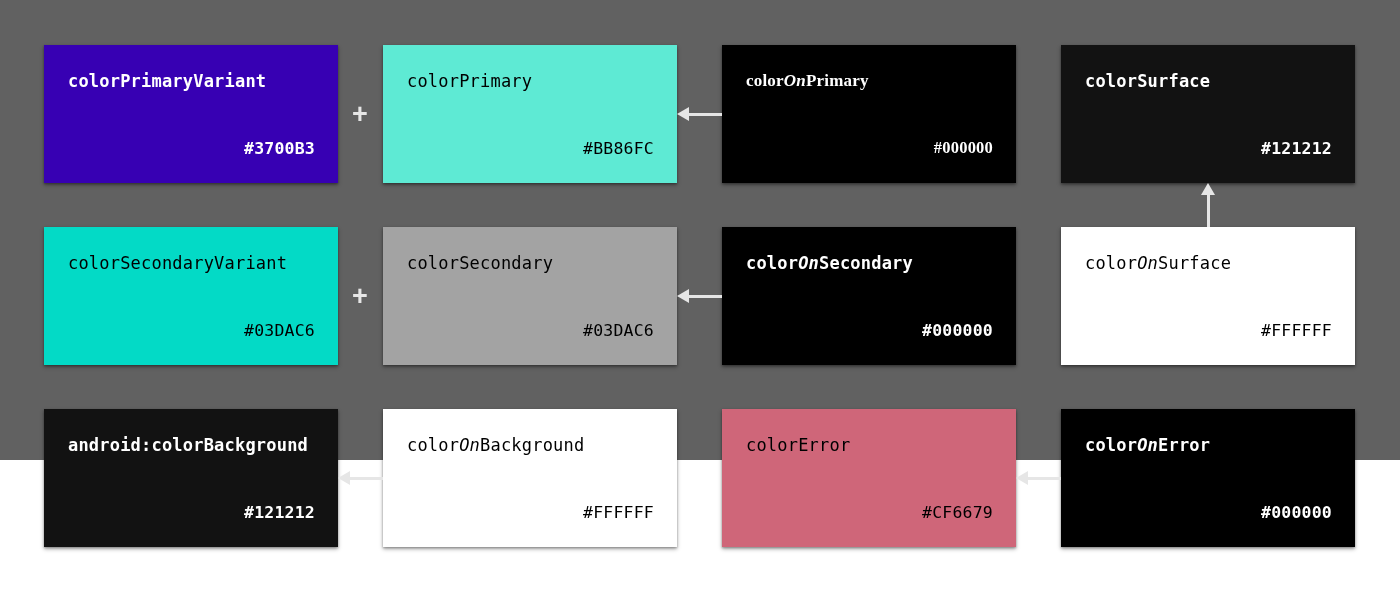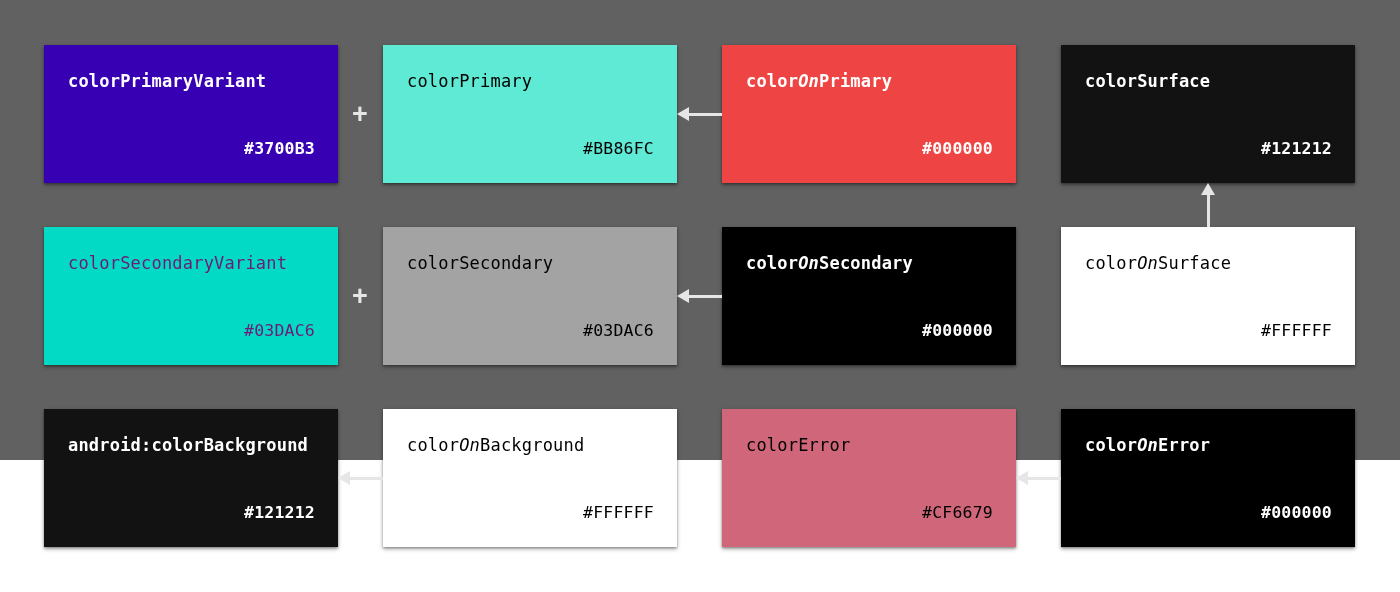--- a/index.html
+++ b/index.html
@@ -77,31 +77,31 @@
     <div class="card bold" data-bind-style="background:cards.0.bg;color:cards.0.fg" style="background: rgb(55, 0, 179); color: rgb(255, 255, 255);">
       <div class="label"><span data-bind="cards.0.label_pre">colorPrimaryVariant</span><i data-bind="cards.0.label_italic"></i><span data-bind="cards.0.label_post"></span></div>
       <div class="hex" data-bind="cards.0.hex">#3700B3</div>
     </div>
 
     <div class="card" data-bind-style="background:cards.1.bg;color:cards.1.fg" style="background: #5eead4; color: rgb(0, 0, 0);">
       <div class="label"><span data-bind="cards.1.label_pre">colorPrimary</span><i data-bind="cards.1.label_italic"></i><span data-bind="cards.1.label_post"></span></div>
       <div class="hex" data-bind="cards.1.hex">#BB86FC</div>
     </div>
 
-    <div class="card bold" data-bind-style="background:cards.2.bg;color:cards.2.fg" style="background: #ef4444; color: rgb(255, 255, 255);">
+    <div class="card bold" data-bind-style="background:cards.2.bg;color:cards.2.fg" style="background: #000000; color: rgb(255, 255, 255); font-family: Liberation Serif, serif;">
       <div class="label"><span data-bind="cards.2.label_pre">color</span><i data-bind="cards.2.label_italic">On</i><span data-bind="cards.2.label_post">Primary</span></div>
       <div class="hex" data-bind="cards.2.hex">#000000</div>
     </div>
 
     <div class="card bold" data-bind-style="background:cards.3.bg;color:cards.3.fg" style="background: rgb(18, 18, 18); color: rgb(255, 255, 255);">
       <div class="label"><span data-bind="cards.3.label_pre">colorSurface</span><i data-bind="cards.3.label_italic"></i><span data-bind="cards.3.label_post"></span></div>
       <div class="hex" data-bind="cards.3.hex">#121212</div>
     </div>
 
-    <div class="card" data-bind-style="background:cards.4.bg;color:cards.4.fg" style="background: rgb(3, 218, 198); color: #701a75;">
+    <div class="card" data-bind-style="background:cards.4.bg;color:cards.4.fg" style="background: rgb(3, 218, 198); color: #000000;">
       <div class="label"><span data-bind="cards.4.label_pre">colorSecondaryVariant</span><i data-bind="cards.4.label_italic"></i><span data-bind="cards.4.label_post"></span></div>
       <div class="hex" data-bind="cards.4.hex">#03DAC6</div>
     </div>
 
     <div class="card" data-bind-style="background:cards.5.bg;color:cards.5.fg" style="background: #a3a3a3; color: rgb(0, 0, 0);">
       <div class="label"><span data-bind="cards.5.label_pre">colorSecondary</span><i data-bind="cards.5.label_italic"></i><span data-bind="cards.5.label_post"></span></div>
       <div class="hex" data-bind="cards.5.hex">#03DAC6</div>
     </div>
 
     <div class="card bold" data-bind-style="background:cards.6.bg;color:cards.6.fg" style="background: rgb(0, 0, 0); color: rgb(255, 255, 255);">

